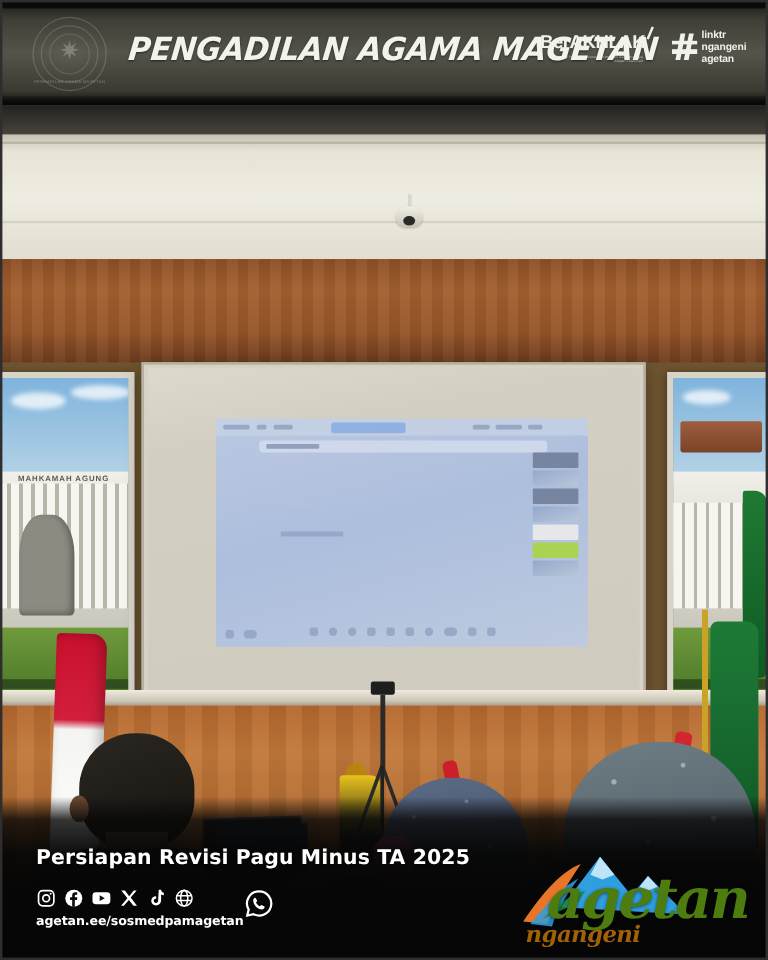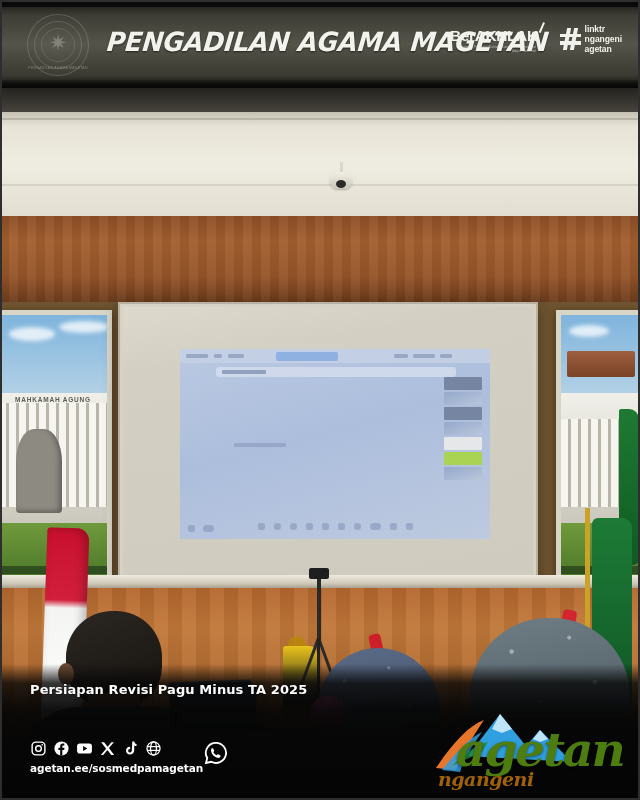--- a/index.html
+++ b/index.html
@@ -300,21 +300,21 @@
   .caption{
     position:absolute; left:0; bottom:0; width:640px; height:136px;
     background:linear-gradient(180deg, rgba(6,6,6,.0) 0%, rgba(8,8,8,.82) 14%, rgba(6,6,6,.96) 34%, #060606 58%, #050505 100%);
   }
   .cap-title{
     position:absolute; left:30px; top:676px; font-size:25px; font-weight:bold;
     letter-spacing:.6px; color:#fff; font-family:"DejaVu Sans", sans-serif;
     text-shadow:0 2px 4px rgba(0,0,0,.6);
   }
   .cap-sub{
-    position:absolute; left:30px; top:682px; font-size:13px; font-weight:bold;
+    position:absolute; left:30px; top:705px; font-size:17px; font-weight:bold;
     color:#fff; letter-spacing:.1px; font-family:"DejaVu Sans", sans-serif;
     text-shadow:0 1px 3px rgba(0,0,0,.6);
   }
   .socials{ position:absolute; left:30px; top:740px; display:flex; align-items:center; gap:6px; }
   .sic{ width:17px; height:17px; color:#fff; display:block;}
   .linktree{
     position:absolute; left:30px; top:762px; font-size:10.5px; font-weight:bold; color:#fff;
     letter-spacing:-.1px; font-family:"DejaVu Sans", sans-serif;
   }
   .wa{

